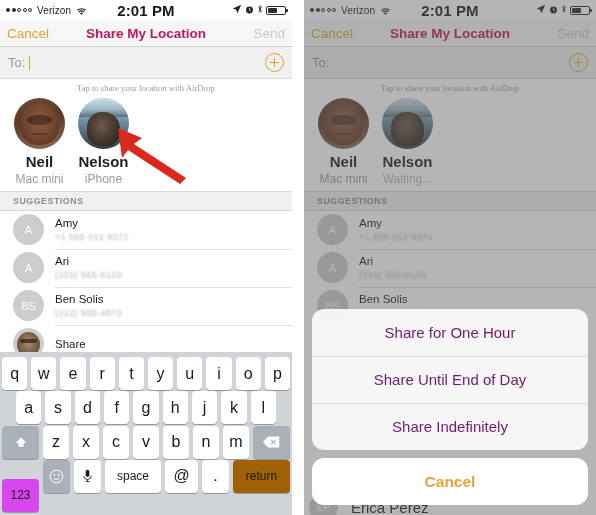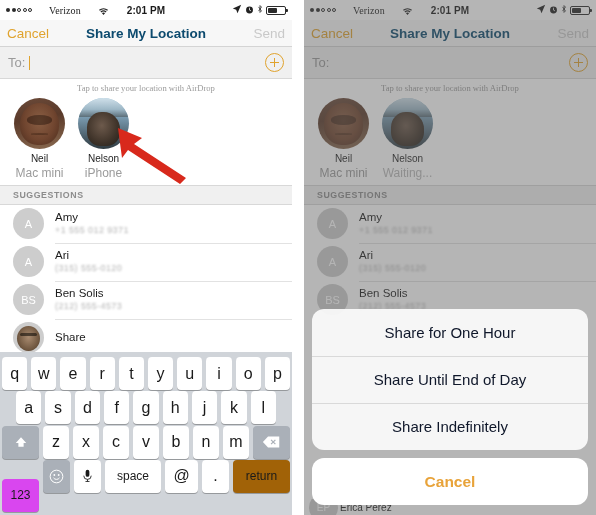--- a/index.html
+++ b/index.html
@@ -19,51 +19,51 @@
   .panel-left  { left: 0; }
   .panel-right { left: 304px; }
   .panel-inner { position: relative; width: 100%; height: 100%; }
 
   
   .statusbar {
     position: relative; height: 20px; background: #fff;
     display: flex; align-items: center; padding: 0 6px;
     font-size: 10px; color: #1a1a1a; letter-spacing: .1px;
   }
-  .sb-left  { display: flex; align-items: center; gap: 17px; font-family: Liberation Serif, serif; }
+  .sb-left  { display: flex; align-items: center; gap: 5px; }
   .sb-dots  { display: flex; align-items: center; gap: 1.5px; }
   .dot { width: 4px; height: 4px; border-radius: 50%; }
   .dot.full { background: #2b2b2b; }
   .dot.empty { background: transparent; border: 1px solid #2b2b2b; }
   .carrier { font-size: 10px; color: #222; }
   .wifi-ico { display:inline-block; width: 11px; height: 9px; position: relative; top: 1px; }
   .sb-center {
     position: absolute; left: 0; right: 0; text-align: center;
-    font-size: 10px; font-weight: bold; color: #1a1a1a; pointer-events: none;
+    font-size: 15px; font-weight: bold; color: #1a1a1a; pointer-events: none;
   }
   .sb-right { margin-left: auto; display: flex; align-items: center; gap: 3px; }
   .battery {
     width: 20px; height: 9px; border: 1px solid #2b2b2b; border-radius: 2px;
     position: relative; display: inline-block;
   }
   .battery::after {
     content: ""; position: absolute; right: -3px; top: 2.5px;
     width: 2px; height: 3px; background: #2b2b2b; border-radius: 0 1px 1px 0;
   }
   .battery-fill { position: absolute; left: 1px; top: 1px; bottom: 1px; width: 9px; background: #2b2b2b; border-radius: 1px; }
 
   
   .navbar {
     height: 27px; background: #f7f7f7; border-bottom: 1px solid #d4d4d4;
     display: flex; align-items: center; padding: 0 7px; position: relative;
   }
   .nav-cancel { font-size: 13.5px; color: #e0a32e; }
   .nav-title  {
     position: absolute; left: 0; right: 0; text-align: center;
-    font-size: 13.5px; font-weight: bold; color: #0c4a6e; pointer-events: none;
+    font-size: 13.5px; font-weight: bold; color: #be185d; pointer-events: none;
   }
   .nav-send { margin-left: auto; font-size: 13.5px; color: #c9c9c9; }
 
   
   .tofield {
     height: 32px; background: #f0f0f0; border-bottom: 1px solid #d8d8d8;
     display: flex; align-items: center; padding: 0 8px; position: relative;
   }
   .to-label { font-size: 13px; color: #9a9a9a; }
   .to-caret {
@@ -83,21 +83,21 @@
   .airdrop { background: #fff; padding-top: 4px; }
   .airdrop-hint {
     text-align: center; font-size: 8.6px; color: #9b9b9b; padding-bottom: 5px; font-family: Liberation Serif, serif;
   }
   .ad-row { display: flex; gap: 11px; padding: 0 13px 4px 13px; }
   .ad-item { width: 53px; text-align: center; }
   .ad-avatar {
     width: 51px; height: 51px; border-radius: 50%; overflow: hidden;
     position: relative; margin: 0 auto 4px auto; background: #bbb;
   }
-  .ad-name { font-size: 10px; font-weight: normal; color: #1f1f1f; line-height: 1.25; }
+  .ad-name { font-size: 15px; font-weight: bold; color: #1f1f1f; line-height: 1.25; }
   .ad-sub  { font-size: 12px; color: #9b9b9b; line-height: 1.25; }
   .ad-sub.waiting { color: #b8b8b8; }
 
   
   .av-neil { background: linear-gradient(170deg,#6b4a39 0%,#5a3a2a 40%,#8a6a50 100%); }
   .av-neil::before {
     content:""; position:absolute; left:12%; top:10%; width:76%; height:82%;
     background: radial-gradient(ellipse at 50% 42%, #8a5f44 0%, #70452f 55%, #4b2c1d 100%);
     border-radius: 50% 50% 45% 45%;
   }
@@ -184,21 +184,21 @@
   
   .sheet-wrap {
     position: absolute; left: 8px; right: 8px; bottom: 10px; z-index: 6;
   }
   .sheet-group {
     background: rgba(250,250,250,.94); border-radius: 12px; overflow: hidden;
     margin-bottom: 8px;
   }
   .sheet-btn {
     height: 47px; display: flex; align-items: center; justify-content: center;
-    font-size: 15px; color: #0f172a; position: relative;
+    font-size: 15px; color: #701a75; position: relative;
   }
   .sheet-btn + .sheet-btn::before {
     content: ""; position: absolute; left: 0; right: 0; top: 0; height: 1px; background: #d9d9d9;
   }
   .sheet-cancel {
     background: #ffffff; border-radius: 12px; height: 47px;
     display: flex; align-items: center; justify-content: center;
     font-size: 15.5px; font-weight: bold; color: #e8a33a;
   }
 
@@ -206,21 +206,21 @@
   .erica-row {
     position: absolute; left: 0; right: 0; bottom: 0; height: 16px; z-index: 3;
     display: flex; align-items: center; padding-left: 5px; overflow: hidden;
     background: #fff;
   }
   .erica-av {
     width: 29px; height: 29px; border-radius: 50%; background: #cdcdcd;
     color: #fff; font-size: 10px; display: flex; align-items: center; justify-content: center;
     flex: 0 0 auto;
   }
-  .erica-name { margin-left: 2px; font-size: 10px; color: #1c1c1c; margin-top: 1px; }
+  .erica-name { margin-left: 13px; font-size: 15px; color: #1c1c1c; margin-top: 1px; }
 
   
   .arrow { position: absolute; z-index: 9; pointer-events: none; }
   .arrow-left  { left: 112px; top: 122px; width: 78px; height: 62px; }
 </style>
 </head>
 <body>
 
 <div class="stage">
 

